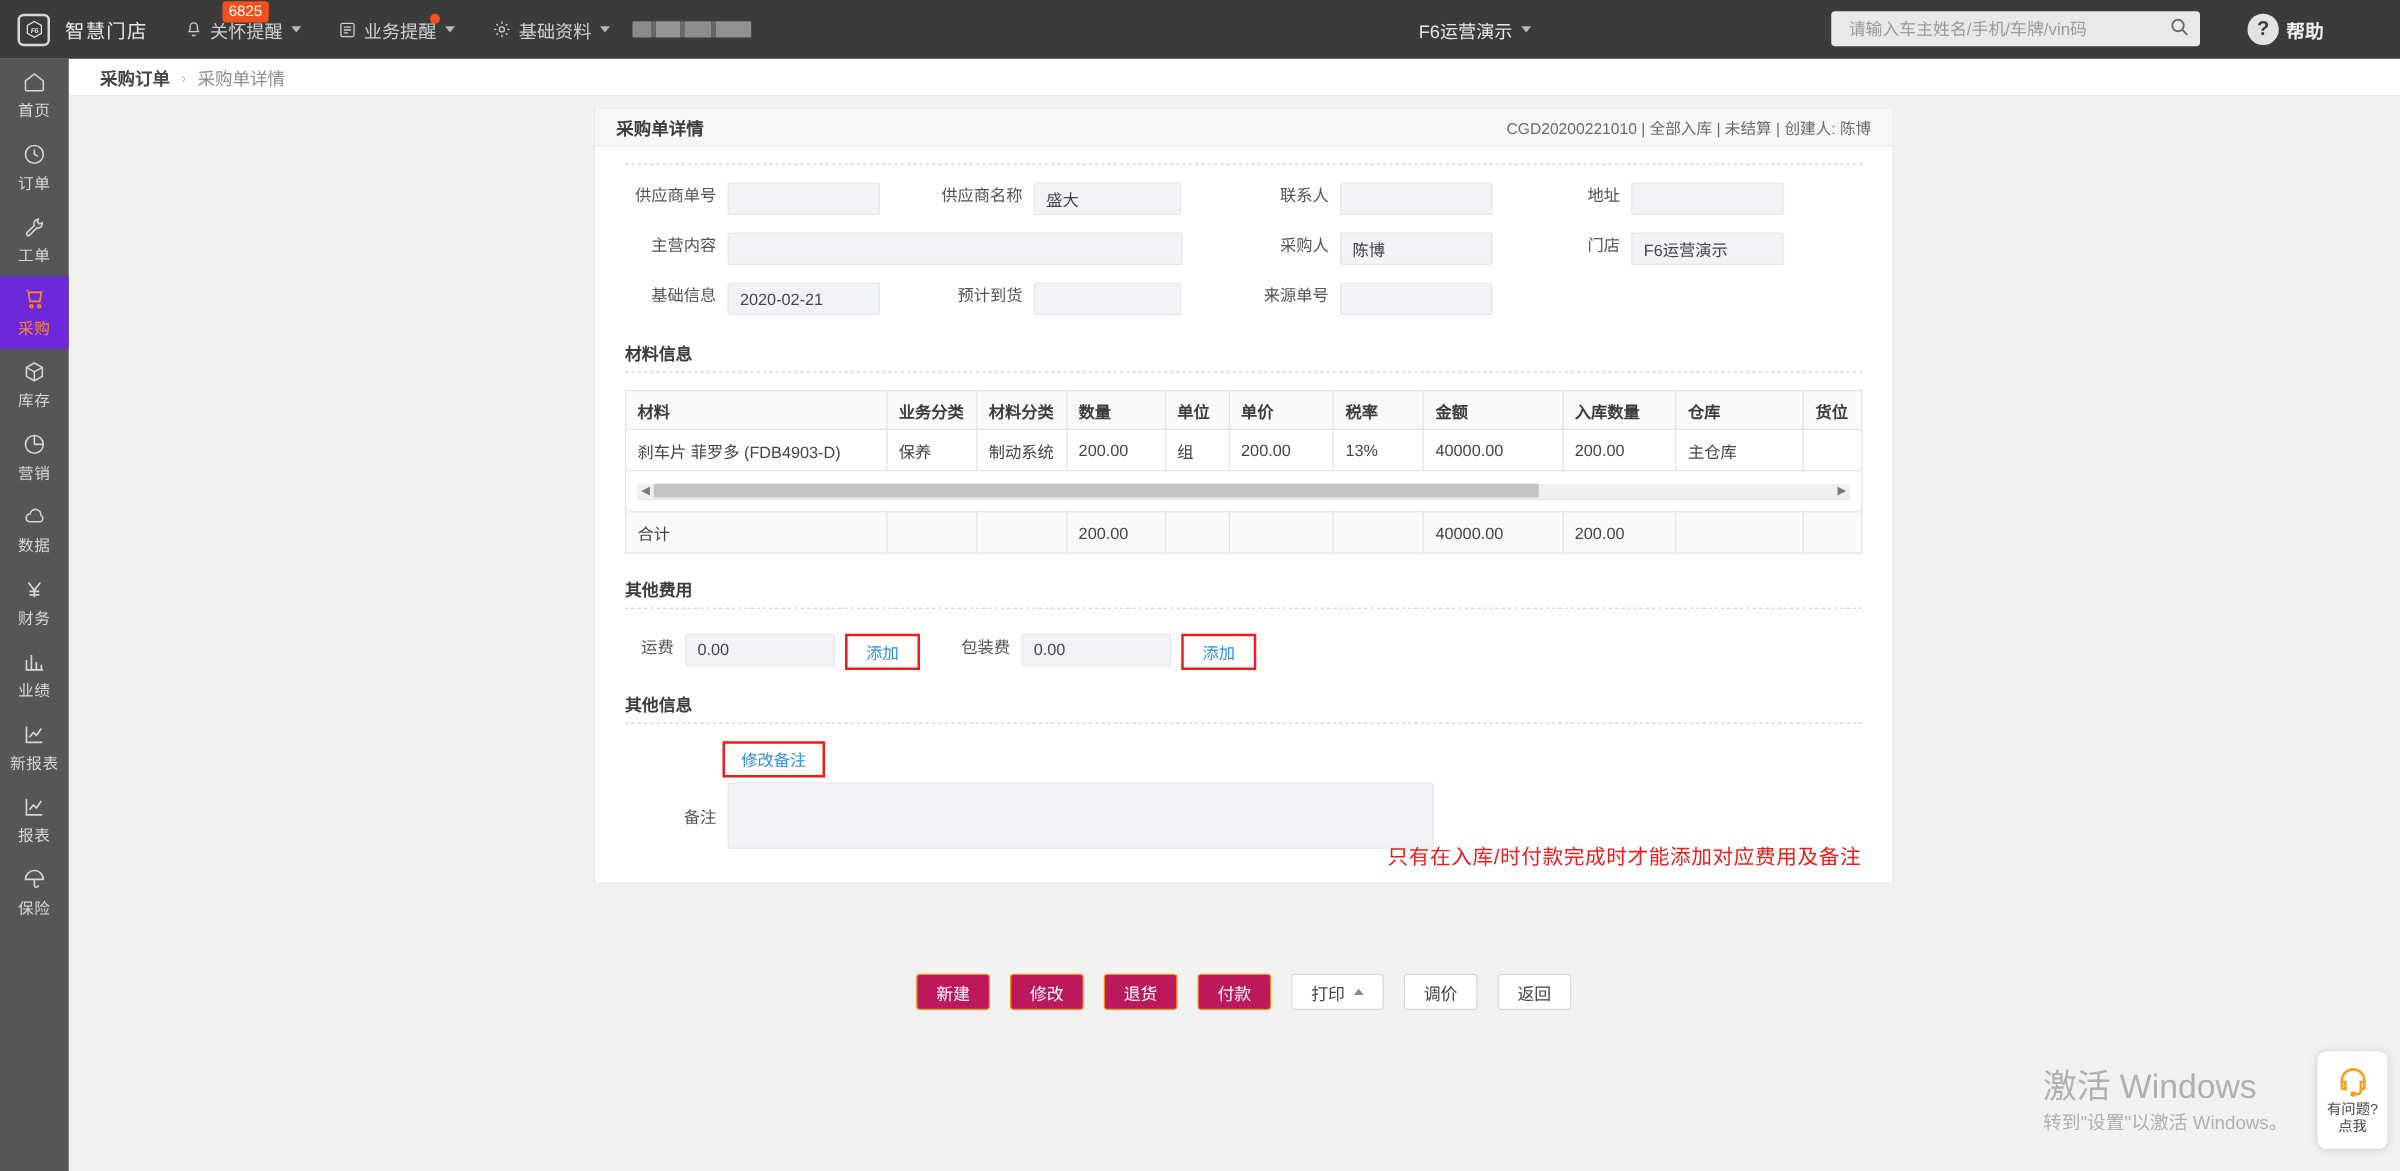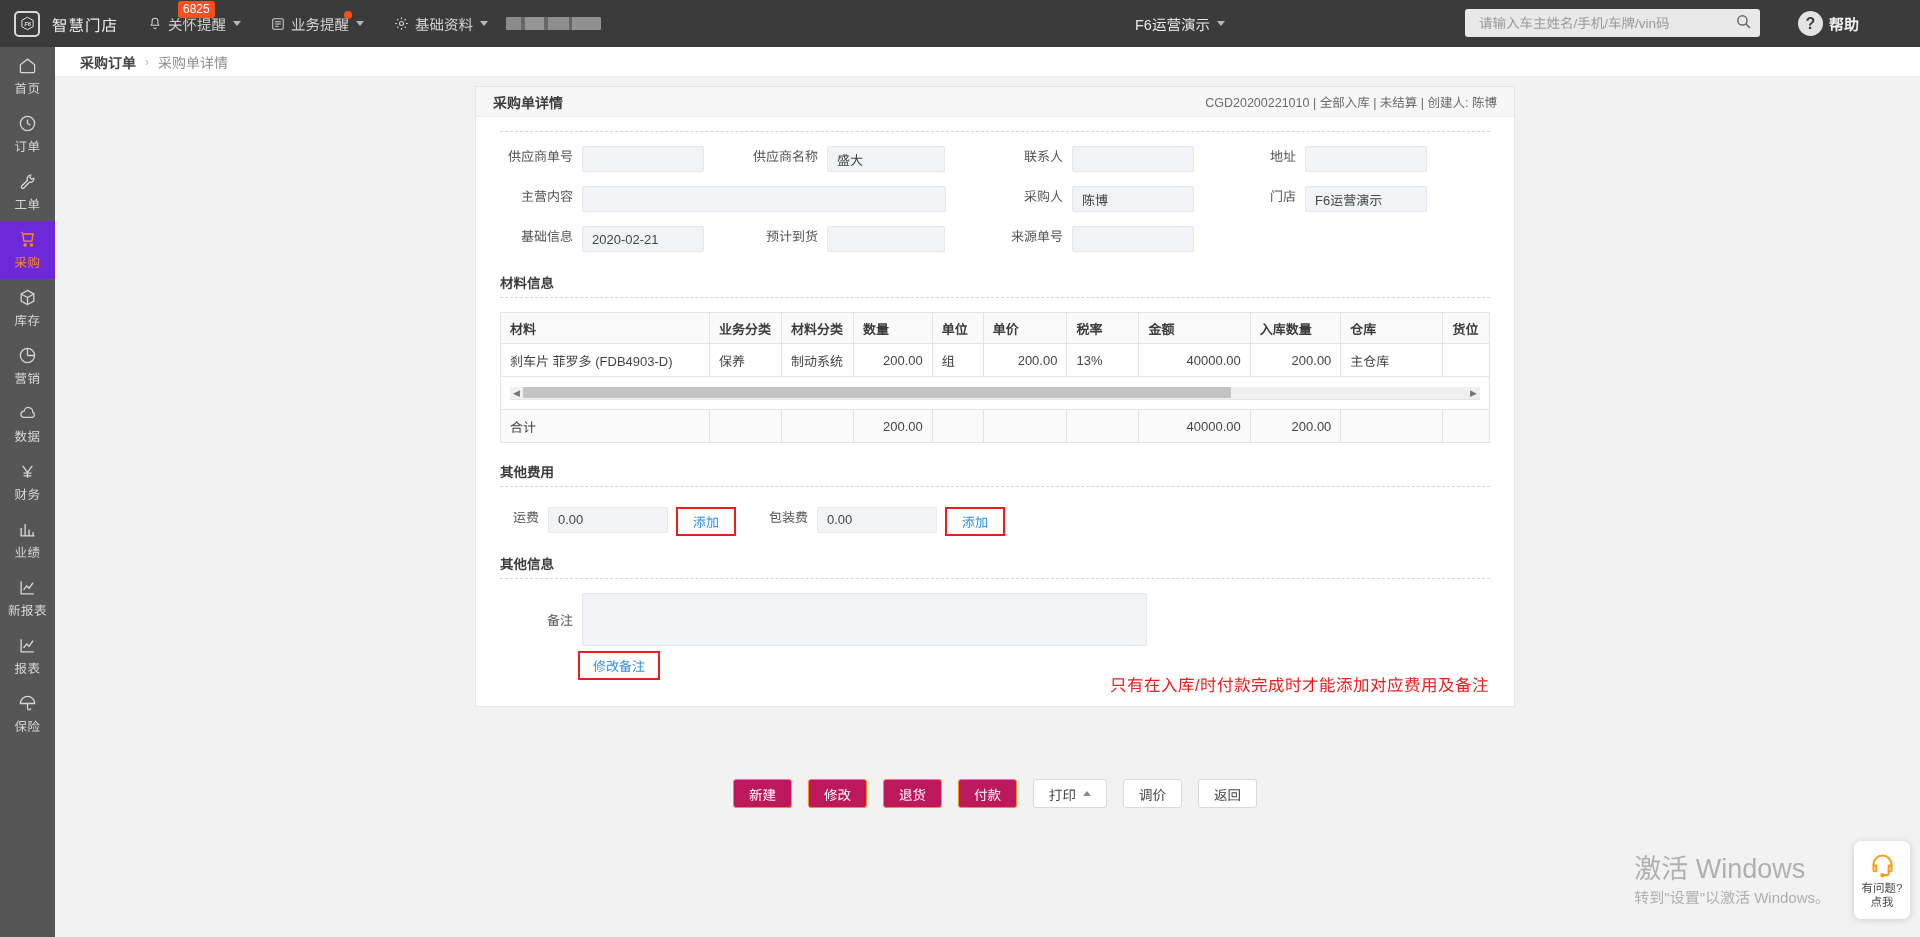--- a/index.html
+++ b/index.html
@@ -146,21 +146,21 @@
   table.mat { width: 100%; border-collapse: collapse; table-layout: fixed; }
   table.mat th {
     background: #fafafa; border: 1px solid #e4e4e4; height: 31px;
     font-size: 13px; font-weight: 700; color: #3d3d3d; padding: 0 9px;
     text-align: left;
   }
   table.mat td {
     border: 1px solid #e4e4e4; height: 33px; font-size: 13px;
     color: #444; padding: 0 9px; background: #fff;
   }
-  .num { text-align: right; }
+  .num { }
   .scroll-row td { padding: 0; border-left: 1px solid #e4e4e4; border-right: 1px solid #e4e4e4; }
   .hscroll {
     height: 13px; background: #f0f0f0; display: flex; align-items: center;
     position: relative; border-bottom: 1px solid #e4e4e4;
   }
   .hs-arrow { width: 13px; text-align: center; font-size: 9px; color: #777; cursor: pointer; }
   .hs-track { flex: 1; height: 11px; position: relative; }
   .hs-thumb {
     position: absolute; left: 0; top: 0; height: 11px; width: 75%;
     background: #c3c3c3; border-radius: 1px; cursor: pointer;
@@ -571,30 +571,30 @@
             <span class="finput" style="width:120px">0.00</span>
             <span class="redbox" style="margin-left:8px">
               <span class="fee-add">添加</span>
             </span>
           </div>
         </div>
 
         <div class="section-title" style="margin-top:12px">其他信息</div>
         <div class="section-rule"></div>
 
-        <div class="frow" style="align-items:flex-start; margin-bottom:5px">
-          <span class="flabel" style="width:82px; padding-top:17px">备注</span>
-          <div class="remark-area"></div>
-        </div>
-
         <div class="frow" style="margin-bottom:4px">
           <span style="width:78px"></span>
           <span class="redbox">
             <span class="link-btn">修改备注</span>
           </span>
+        </div>
+
+        <div class="frow" style="align-items:flex-start; margin-bottom:5px">
+          <span class="flabel" style="width:82px; padding-top:17px">备注</span>
+          <div class="remark-area"></div>
         </div>
 
       </div>
     </div>
 
     <div class="annot" style="left:1055px; top:595px;">只有在入库/时付款完成时才能添加对应费用及备注</div>
 
     <div class="footer-btns" style="top:702px">
       <div class="btn btn-primary">新建</div>
       <div class="btn btn-primary">修改</div>

